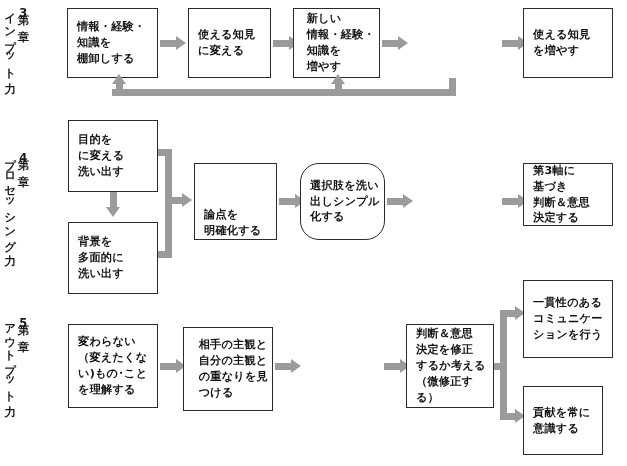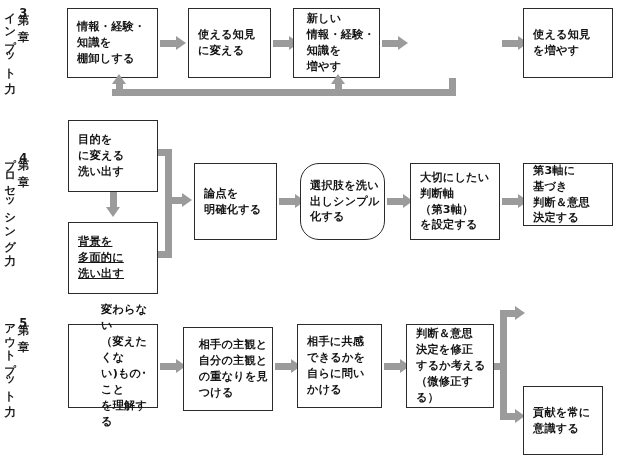--- a/index.html
+++ b/index.html
@@ -148,114 +148,107 @@
 
   <div class="node" style="left:68px; top:120px; width:90px; height:72px;">
     <span class="txt">目的を
 に変える
 洗い出す</span>
   </div>
 
   <div class="bar" style="left:109.5px; top:192px; width:7px; height:16px;"></div>
   <div class="arrow-d" style="left:105.5px; top:207px;"></div>
 
-  <div class="node" style="left:68px; top:222px; width:90px; height:72px;text-decoration:underline;">
+  <div class="node" style="left:68px; top:222px; width:90px; height:72px;">
     <span class="txt">背景を
 多面的に
 洗い出す</span>
   </div>
 
   <div class="bar" style="left:158px; top:149px; width:14px; height:7px;"></div>
   <div class="bar" style="left:158px; top:251px; width:14px; height:7px;"></div>
   <div class="bar" style="left:165px; top:149px; width:7px; height:109px;"></div>
   <div class="bar" style="left:170px; top:197px; width:13px; height:7px;"></div>
   <div class="arrow-r" style="left:182px; top:193px;"></div>
 
-  <div class="node" style="left:194px; top:163px; width:83px; height:77px;">
+  <div class="node" style="left:194px; top:163px; width:83px; height:77px;align-items:flex-end;">
     <span class="txt">論点を
 明確化する</span>
   </div>
 
   <div class="bar" style="left:279px; top:198px; width:17px; height:7px;"></div>
   <div class="arrow-r" style="left:295px; top:194px;"></div>
 
   <div class="node" style="left:300px; top:163px; width:85px; height:77px;border-radius:19px;">
     <span class="txt">選択肢を洗い
 出しシンプル
 化する</span>
   </div>
 
   <div class="bar" style="left:387px; top:198px; width:17px; height:7px;"></div>
   <div class="arrow-r" style="left:403px; top:194px;"></div>
 
-  <div class="node" style="left:410px; top:163px; width:90px; height:77px;">
-    <span class="txt">大切にしたい
-判断軸
-（第3軸）
-を設定する</span>
-  </div>
 
   <div class="bar" style="left:502px; top:198px; width:17px; height:7px;"></div>
   <div class="arrow-r" style="left:518px; top:194px;"></div>
 
   <div class="node" style="left:523px; top:163px; width:90px; height:63px;">
     <span class="txt">第3軸に
 基づき
 判断＆意思
 決定する</span>
   </div>
 
   <div class="chapter-label" style="left:4px; top:315px; height:100px;">
     <span class="vtext chap">第5章</span>
     <span class="vtext name">アウトプット力</span>
   </div>
 
-  <div class="node" style="left:68px; top:324px; width:90px; height:84px;padding-left:32px;">
+  <div class="node" style="left:68px; top:324px; width:90px; height:84px;">
     <span class="txt">変わらない
 （変えたくな
 い)もの･こと
 を理解する</span>
   </div>
 
   <div class="bar" style="left:160px; top:362.5px; width:17px; height:7px;"></div>
   <div class="arrow-r" style="left:176px; top:358.5px;"></div>
 
   <div class="node" style="left:183px; top:327px; width:90px; height:84px;justify-content:flex-end;">
     <span class="txt">相手の主観と
 自分の主観と
 の重なりを見
 つける</span>
   </div>
 
   <div class="bar" style="left:275px; top:362.5px; width:17px; height:7px;"></div>
   <div class="arrow-r" style="left:291px; top:358.5px;"></div>
 
-  <div class="node" style="left:297px; top:324px; width:85px; height:84px;">
-    <span class="txt">相手に共感
-できるかを
-自らに問い
-かける</span>
-  </div>
 
   <div class="bar" style="left:384px; top:362.5px; width:17px; height:7px;"></div>
   <div class="arrow-r" style="left:400px; top:358.5px;"></div>
 
   <div class="node" style="left:406px; top:324px; width:88px; height:84px;">
     <span class="txt">判断＆意思
 決定を修正
 するか考える
 （微修正する）</span>
   </div>
 
   <div class="bar" style="left:494px; top:362.5px; width:10px; height:7px;"></div>
   <div class="bar" style="left:500px; top:310px; width:7px; height:110px;"></div>
   <div class="bar" style="left:505px; top:310px; width:11px; height:7px;"></div>
   <div class="arrow-r" style="left:515px; top:306px;"></div>
   <div class="bar" style="left:505px; top:413px; width:11px; height:7px;"></div>
   <div class="arrow-r" style="left:515px; top:409px;"></div>
 
+  <div class="node" style="left:523px; top:280px; width:90px; height:78px;">
+    <span class="txt">一貫性のある
+コミュニケー
+ションを行う</span>
+  </div>
 
   <div class="node" style="left:523px; top:386px; width:80px; height:69px;">
     <span class="txt">貢献を常に
 意識する</span>
   </div>
 
 </div>
 
 </body></html>

